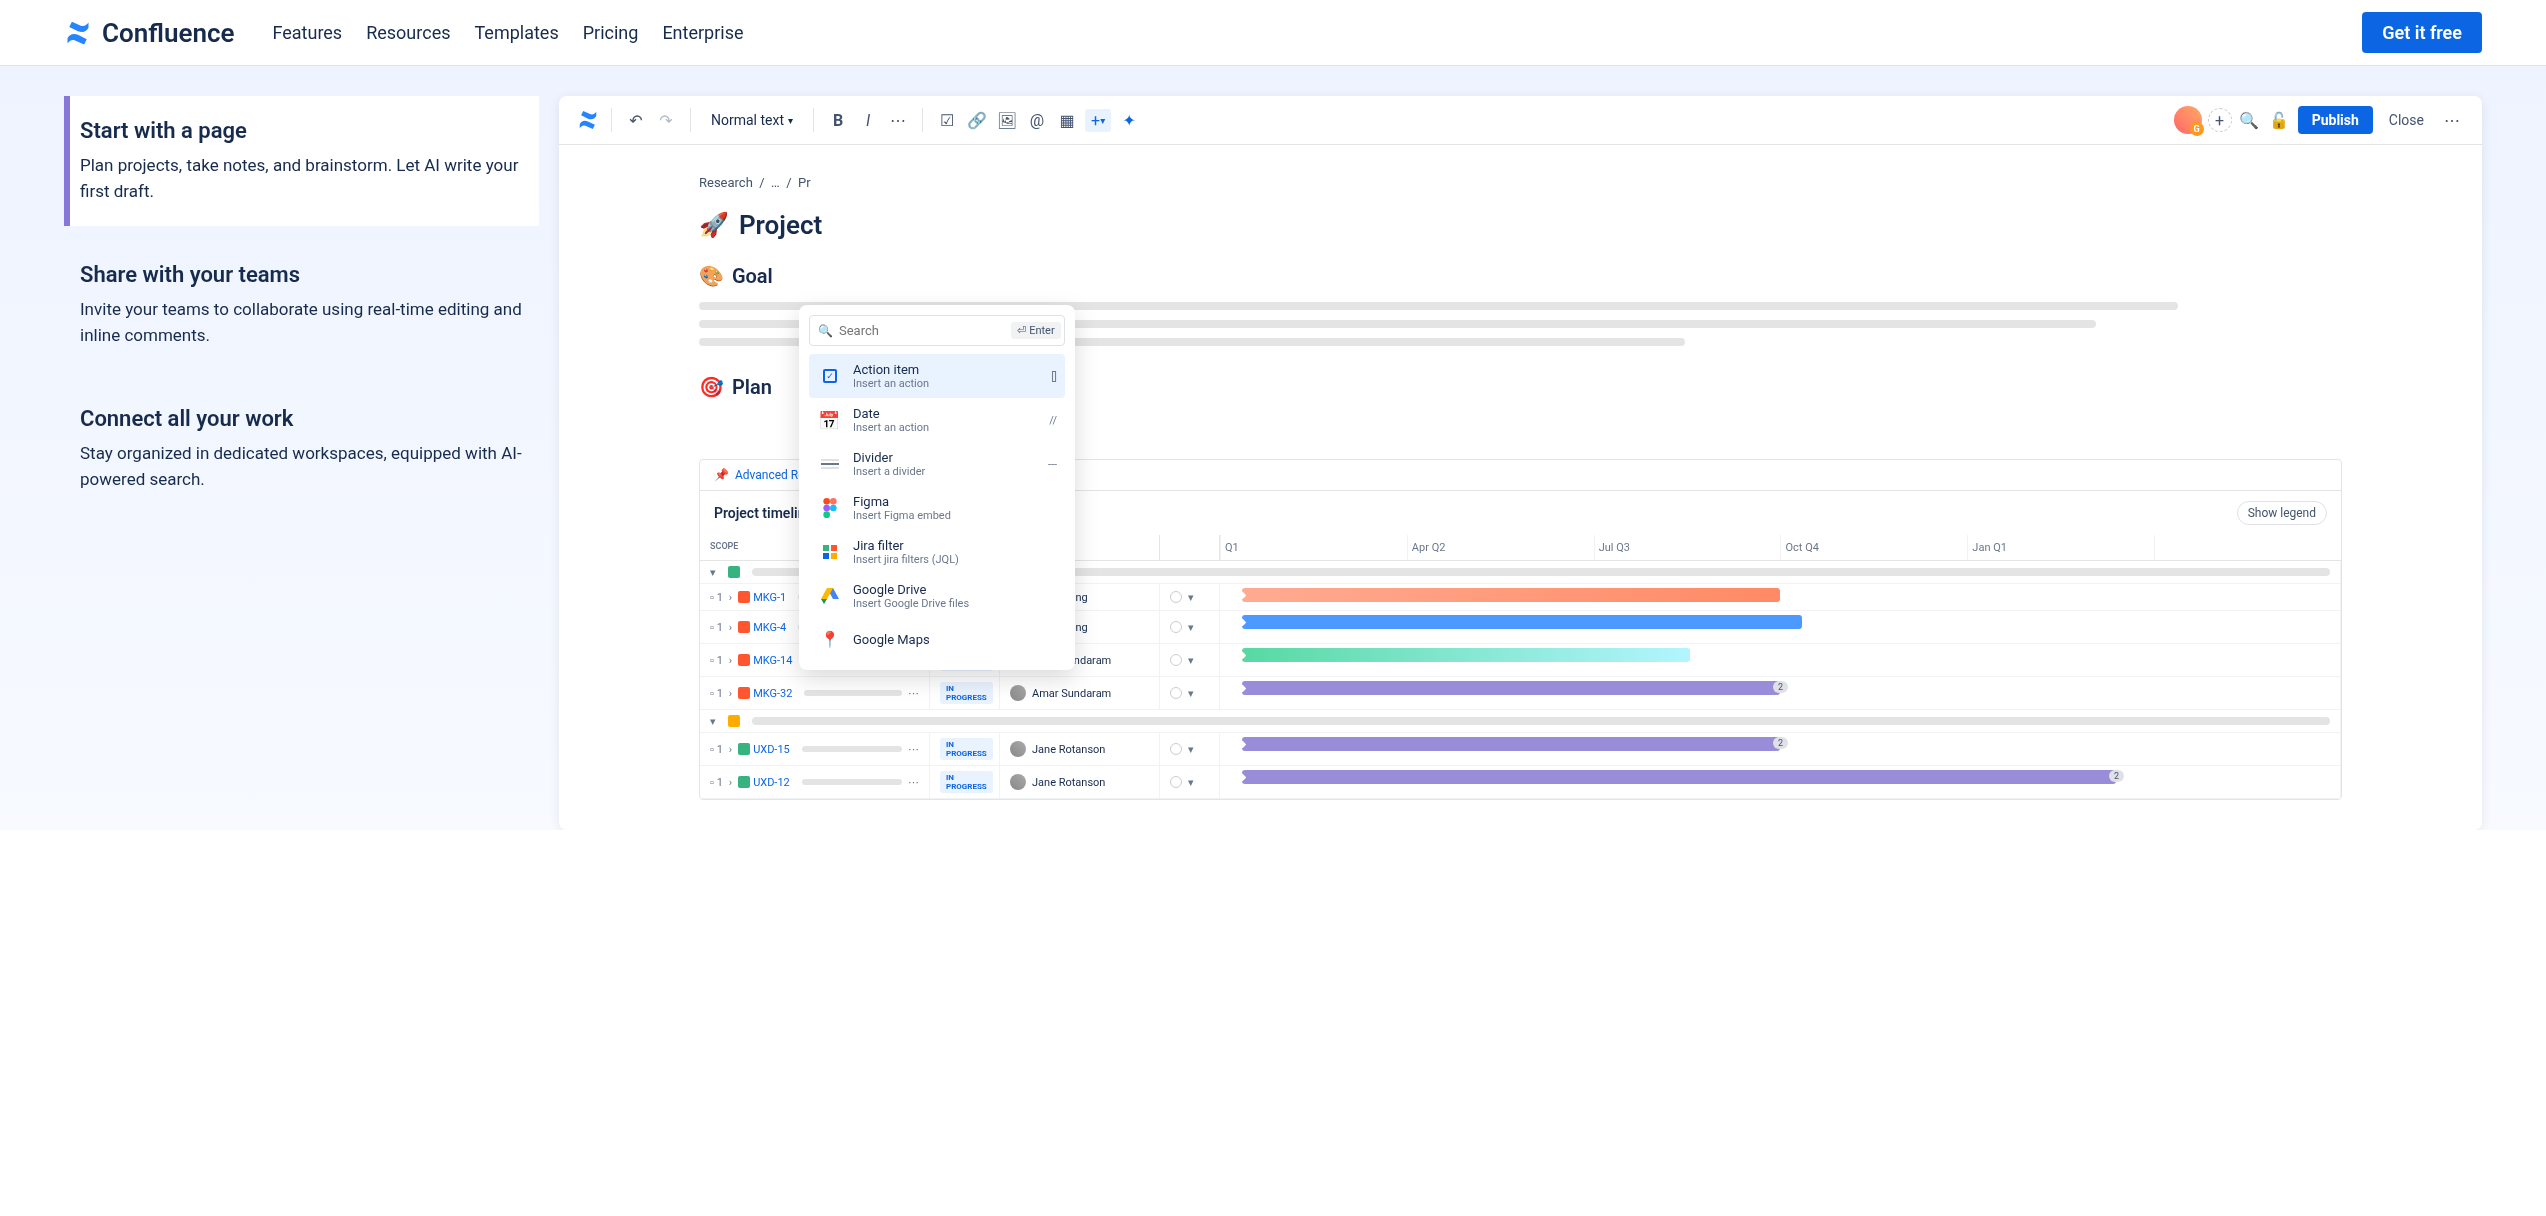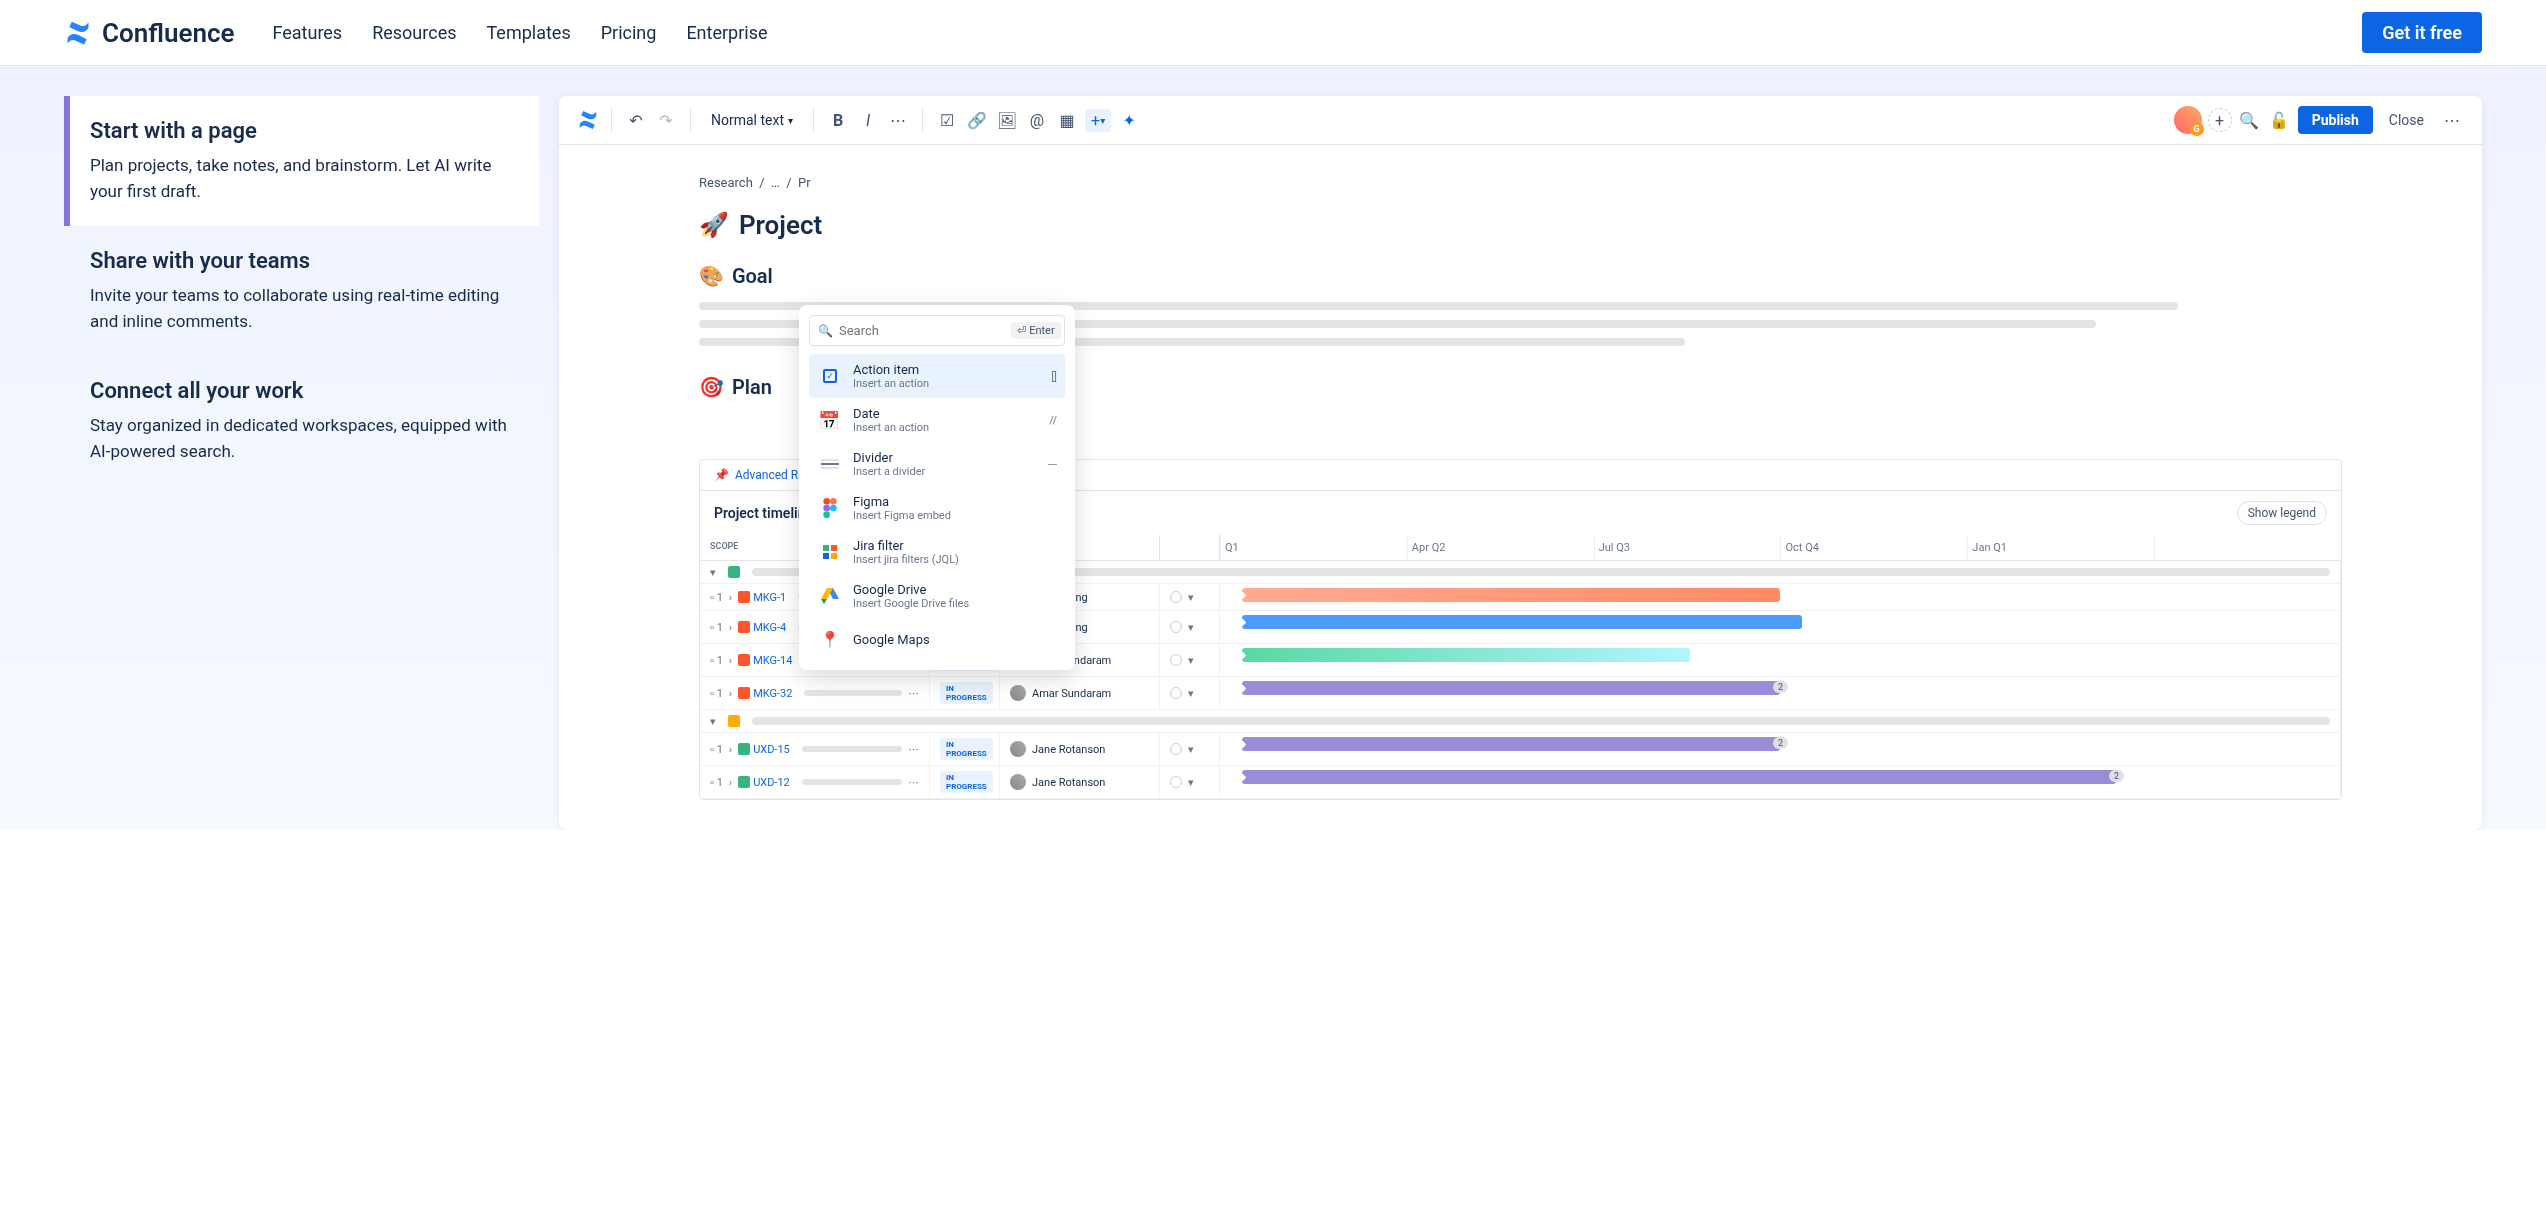--- a/index.html
+++ b/index.html
@@ -1,26 +1,26 @@
 <!DOCTYPE html>
 <html><head>
 <meta charset="utf-8">
 <style>
 *{margin:0;padding:0;box-sizing:border-box;font-family:-apple-system,BlinkMacSystemFont,"Segoe UI",Roboto,sans-serif}
 body{background:#fff}
 .topnav{display:flex;align-items:center;padding:12px 64px;border-bottom:1px solid #e4e4e4;justify-content:space-between}
 .topnav-left{display:flex;align-items:center;gap:38px}
 .logo{display:flex;align-items:center;gap:10px;font-size:26px;font-weight:600;color:#172b4d}
 .logo-icon{width:28px;height:28px}
-.navlinks{display:flex;gap:30px}
+.navlinks{display:flex;gap:24px}
 .navlink{font-size:18px;color:#172b4d;cursor:pointer}
 .cta{background:#0c66e4;color:#fff;font-size:18px;font-weight:600;padding:10px 20px;border-radius:4px;border:none;cursor:pointer}
 .hero{background:linear-gradient(180deg,#eef3ff 0%,#f7faff 100%);padding:30px 64px 0;min-height:680px;display:flex;gap:20px}
 .sidebar{width:475px;flex-shrink:0}
-.tab{padding:22px 20px;background:#fff;border-left:6px solid transparent;}
+.tab{padding:22px 10px;background:#fff;border-left:6px solid transparent;margin-bottom:14px}
 .tab.active{border-left-color:#8777d9}
 .tab.inactive{background:transparent}
 .tab h3{font-size:22px;font-weight:600;color:#172b4d;margin-bottom:10px}
 .tab p{font-size:17px;color:#172b4d;line-height:1.5}
 .editor{flex:1;background:#fff;border-radius:8px;box-shadow:0 2px 12px rgba(0,0,0,0.08);overflow:hidden;position:relative}
 .toolbar{display:flex;align-items:center;padding:10px 18px;border-bottom:1px solid #e4e4e4;gap:6px}
 .tb-icon{width:24px;height:24px;display:flex;align-items:center;justify-content:center;color:#44546f;cursor:pointer;border-radius:3px}
 .tb-sep{width:1px;height:24px;background:#e4e4e4;margin:0 6px}
 .tb-text{font-size:14px;color:#172b4d;padding:4px 8px;display:flex;align-items:center;gap:4px}
 .tb-plus{background:#e9f2ff;padding:2px 6px;border-radius:3px;display:flex;align-items:center;color:#0c66e4}

